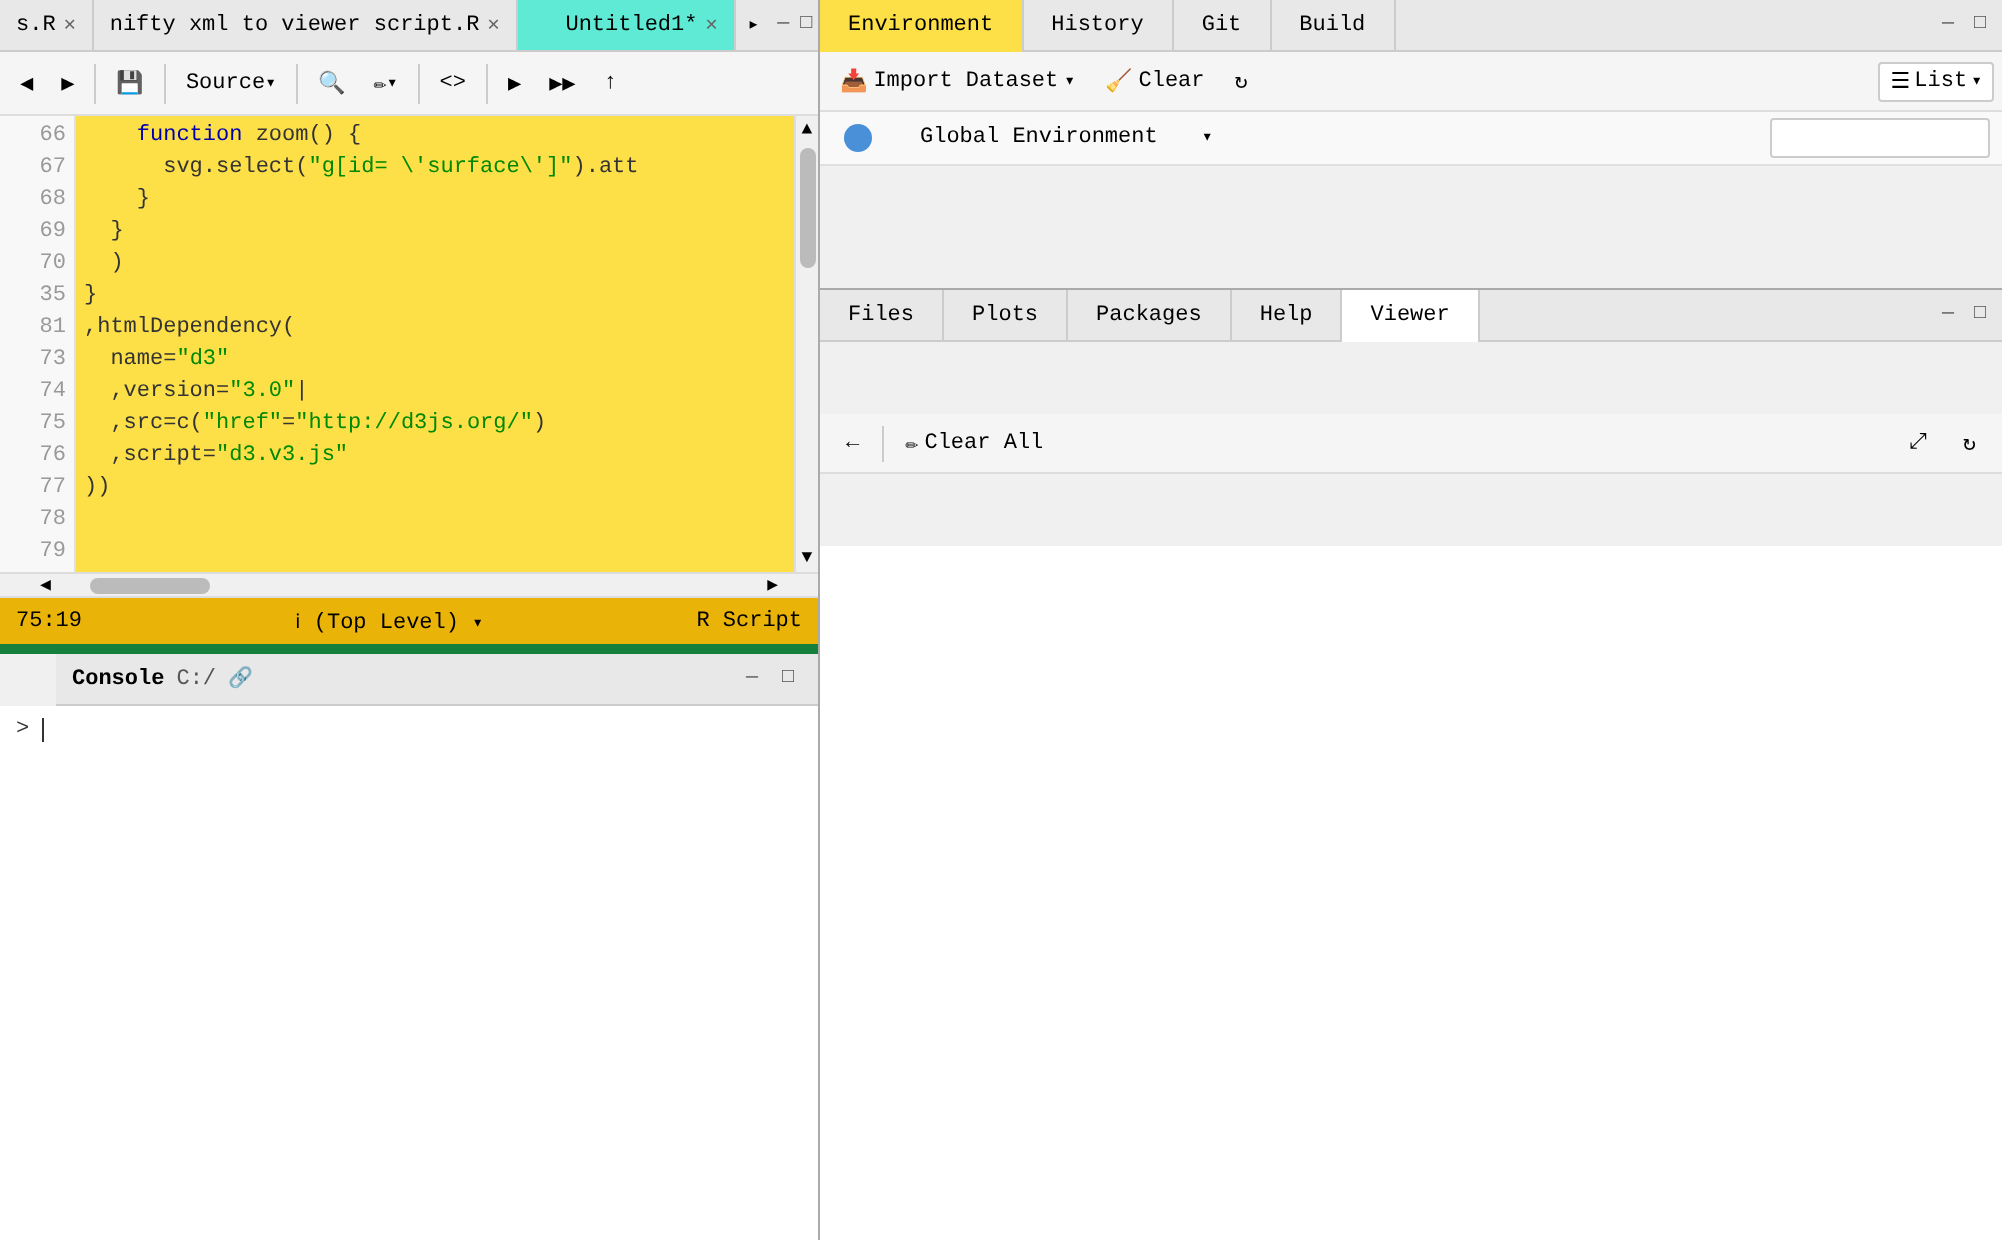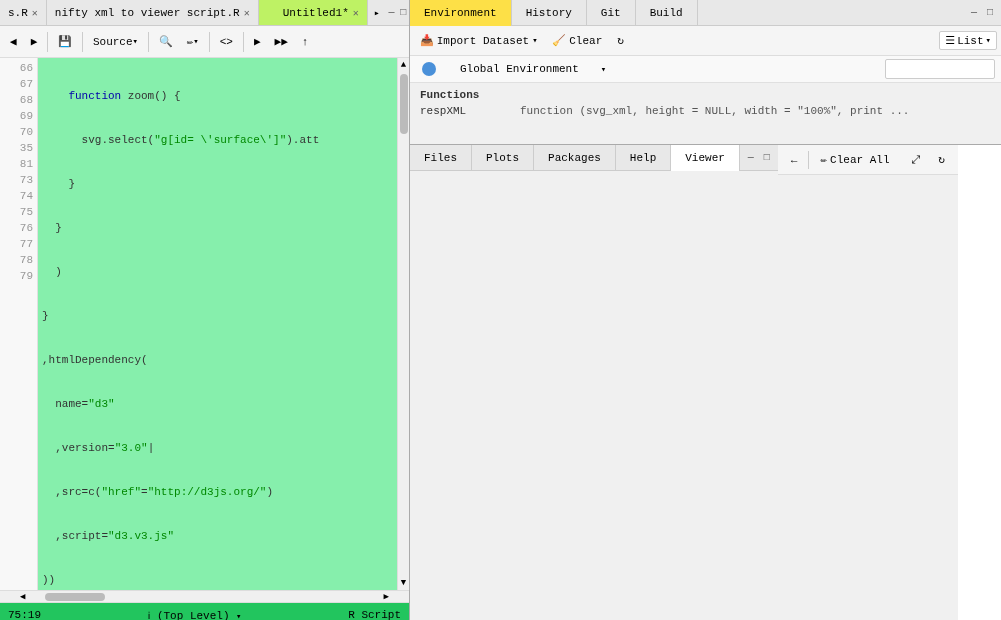--- a/index.html
+++ b/index.html
@@ -8,38 +8,38 @@
     .main-container { display: flex; width: 1001px; height: 620px; }
 
     
     .left-panel { width: 410px; display: flex; flex-direction: column; border-right: 1px solid #aaa; }
 
     
     .editor-section { flex: 1; display: flex; flex-direction: column; border-bottom: 5px solid #15803d; font-family: Liberation Mono, monospace; }
 
     .editor-tabs { display: flex; align-items: center; background: #e8e8e8; border-bottom: 1px solid #ccc; height: 26px; overflow: hidden; }
     .editor-tab { display: flex; align-items: center; padding: 0 8px; height: 26px; border-right: 1px solid #ccc; font-size: 11px; cursor: pointer; background: #e8e8e8; white-space: nowrap; }
-    .editor-tab.active { background: #bef264; border-bottom: none; padding-left: 24px; }
+    .editor-tab.active { background: #5eead4; border-bottom: none; padding-left: 24px; }
     .editor-tab .tab-close { margin-left: 4px; color: #666; font-size: 10px; cursor: pointer; }
     .editor-tab-more { padding: 0 6px; cursor: pointer; font-size: 10px; }
 
     .editor-toolbar { display: flex; align-items: center; background: #f5f5f5; border-bottom: 1px solid #ddd; height: 32px; padding: 0 4px; gap: 2px; }
     .toolbar-btn { display: flex; align-items: center; justify-content: center; padding: 2px 5px; cursor: pointer; border: 1px solid transparent; border-radius: 2px; font-size: 11px; background: transparent; white-space: nowrap; }
     .toolbar-separator { width: 1px; height: 20px; background: #ccc; margin: 0 2px; }
 
-    .editor-content { flex: 1; display: flex; overflow: hidden; background: #86efac; }
+    .editor-content { flex: 1; display: flex; overflow: hidden; background: #fde047; }
     .line-numbers { width: 38px; background: #f8f8f8; border-right: 1px solid #e0e0e0; padding: 2px 4px; text-align: right; color: #999; font-size: 11px; line-height: 16px; user-select: none; overflow: hidden; }
     .code-area { flex: 1; overflow: auto; padding: 2px 4px; font-size: 11px; line-height: 16px; position: relative; }
-    .code-line { white-space: pre; color: #333; margin-top: 28px; }
+    .code-line { white-space: pre; color: #333; }
     .code-line .kw { color: #0000aa; }
     .code-line .str { color: #008800; }
     .editor-scrollbar-v { width: 12px; background: #f0f0f0; border-left: 1px solid #ddd; display: flex; flex-direction: column; align-items: center; padding: 2px 0; }
     .scroll-thumb { width: 8px; height: 60px; background: #bbb; border-radius: 4px; margin-top: 4px; }
 
-    .editor-footer { height: 24px; background: #22c55e; border-top: 1px solid #ddd; display: flex; align-items: center; padding: 0 8px; font-size: 11px; justify-content: space-between; }
+    .editor-footer { height: 24px; background: #eab308; border-top: 1px solid #ddd; display: flex; align-items: center; padding: 0 8px; font-size: 11px; justify-content: space-between; }
     .editor-scrollbar-h { height: 12px; background: #f0f0f0; border-top: 1px solid #ddd; display: flex; align-items: center; padding: 0 20px; }
     .scroll-thumb-h { height: 8px; width: 60px; background: #bbb; border-radius: 4px; margin-left: 20px; }
 
     
     .console-section { height: 310px; display: flex; flex-direction: column; }
     .console-header { height: 26px; background: #e8e8e8; border-bottom: 1px solid #ccc; display: flex; align-items: center; padding: 0 8px; justify-content: space-between; margin-left: 28px; }
     .console-header-title { font-size: 11px; font-weight: bold; }
     .console-header-path { font-size: 11px; color: #555; }
     .console-header-btns { display: flex; gap: 4px; }
     .console-body { flex: 1; background: #fff; padding: 4px 8px; font-size: 11px; line-height: 16px; }
@@ -64,21 +64,21 @@
     .env-search { margin-left: auto; border: 1px solid #ccc; background: #fff; height: 20px; padding: 0 4px; font-size: 11px; width: 110px; border-radius: 2px; }
     .env-selector-btn { display: flex; align-items: center; gap: 20px; cursor: pointer; font-size: 11px; padding: 2px 6px; }
 
     .env-content { flex: 1; overflow: auto; padding: 4px; }
     .env-section-title { font-size: 11px; font-weight: bold; padding: 2px 6px; color: #333; }
     .env-row { display: flex; padding: 2px 6px; font-size: 11px; }
     .env-row-name { color: #333; width: 100px; }
     .env-row-value { color: #555; flex: 1; font-size: 11px; }
 
     
-    .bottom-right { flex: 1; display: flex; flex-direction: row; }
+    .bottom-right { flex: 1; display: flex; flex-direction: column; gap: 36px; }
 
     .files-tabs { display: flex; align-items: center; background: #e8e8e8; border-bottom: 1px solid #ccc; height: 26px; }
     .files-tab { padding: 0 14px; height: 26px; display: flex; align-items: center; font-size: 11px; cursor: pointer; border-right: 1px solid #ccc; }
     .files-tab.active { background: #fff; }
     .files-tab-spacer { flex: 1; }
     .files-window-btns { display: flex; align-items: center; padding: 0 4px; gap: 2px; }
 
     .files-toolbar { display: flex; align-items: center; background: #f5f5f5; border-bottom: 1px solid #ddd; height: 30px; padding: 0 6px; gap: 4px; }
     .files-toolbar-btn { display: flex; align-items: center; padding: 2px 6px; cursor: pointer; font-size: 11px; border: 1px solid transparent; border-radius: 2px; gap: 3px; }
 
@@ -263,27 +263,20 @@
       <div style="display:flex; align-items:center; padding:3px 6px; border-bottom:1px solid #e0e0e0; background:#f9f9f9;">
         <div class="env-selector-btn">
           <span style="display:inline-block;width:14px;height:14px;background:#4a90d9;border-radius:50%;margin-right:4px;vertical-align:middle;"></span>
           <span>Global Environment</span>
           <span style="font-size:9px;margin-left:2px;">▾</span>
         </div>
         <div style="flex:1;"></div>
         <input class="env-search" type="text" placeholder="" style="">
       </div>
 
-      <div class="env-content">
-        <div class="env-section-title">Functions</div>
-        <div class="env-row">
-          <span class="env-row-name">respXML</span>
-          <span class="env-row-value">function (svg_xml, height = NULL, width = "100%", print ...</span>
-        </div>
-      </div>
 
     </div>
 
     <div class="bottom-right">
 
       <div class="files-tabs">
         <div class="files-tab">
           <span>Files</span>
         </div>
         <div class="files-tab">

